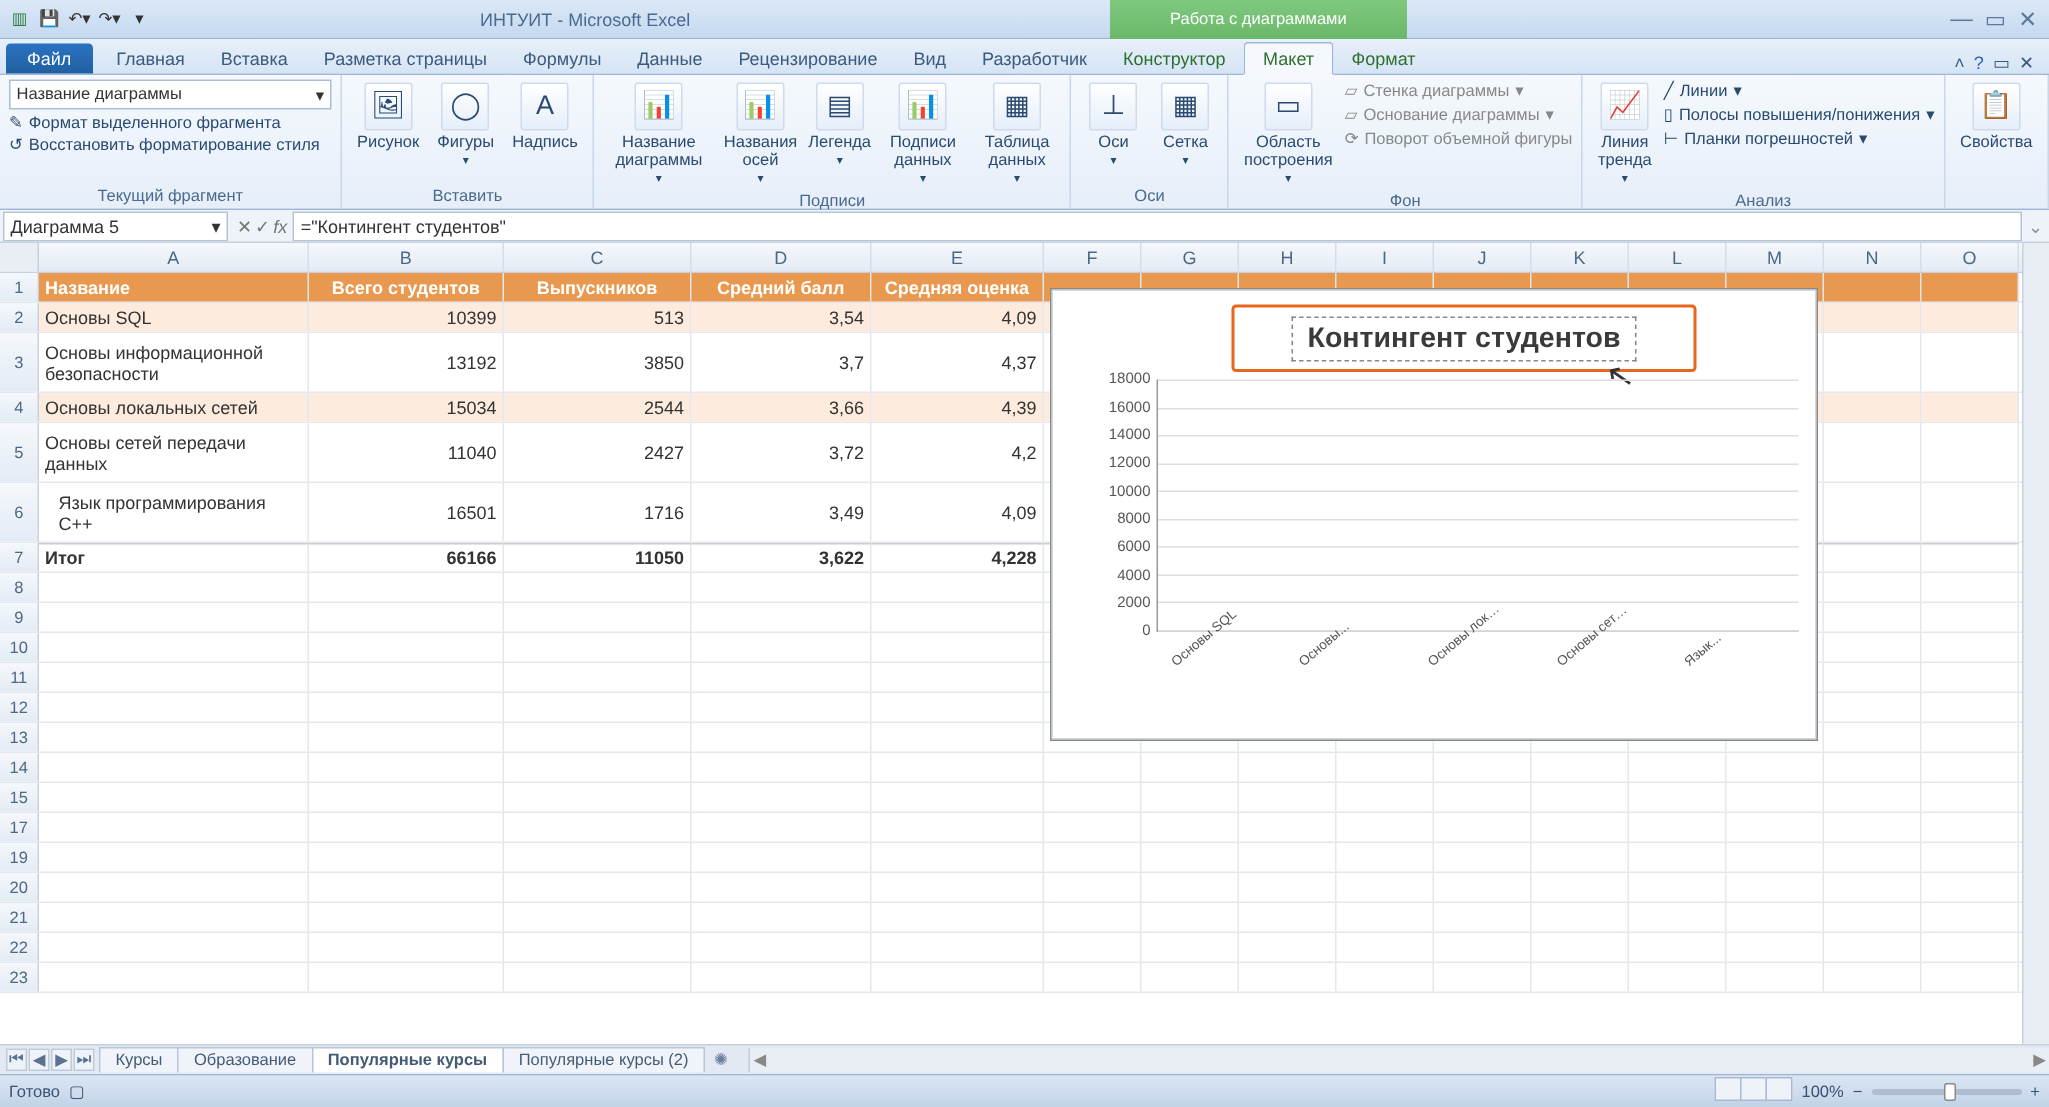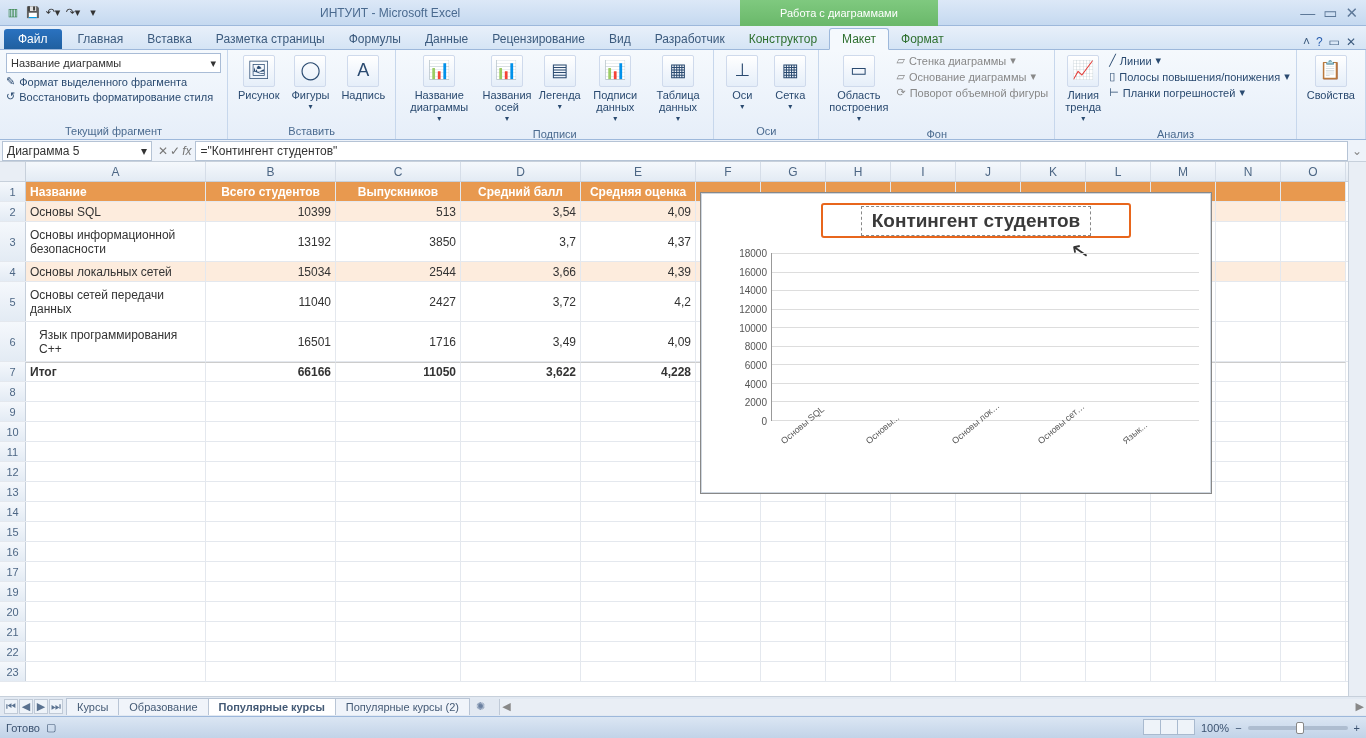--- a/index.html
+++ b/index.html
@@ -58,21 +58,21 @@
 .hdrrow .cell { background:#e8994f; color:#fff; font-weight:bold; }
 .band .cell { background:#fdecdd; }
 .totalrow .cell { font-weight:bold; border-top:1px solid #ccc;}
 
 
 .cA{width:180px;} .cB{width:130px;} .cC{width:125px;} .cD{width:120px;} .cE{width:115px;}
 .cF{width:65px;}.cG{width:65px;}.cH{width:65px;}.cI{width:65px;}.cJ{width:65px;}.cK{width:65px;}.cL{width:65px;}.cM{width:65px;}.cN{width:65px;}.cO{width:65px;}
 
 
 .chart { position:absolute; left:700px; top:30px; width:512px; height:302px; background:#fff; border:1px solid #888; box-shadow:0 0 0 1px #cfd7e0 inset; }
-.chart-title-box { position:absolute; left:120px; top:10px; width:310px; height:35px; border:2px solid #e8661c; border-radius:3px; display:flex; align-items:center; justify-content:center; }
+.chart-title-box { position:absolute; left:120px; top:10px; width:310px; height:45px; border:2px solid #e8661c; border-radius:3px; display:flex; align-items:center; justify-content:center; }
 .chart-title-box .inner { border:1px dashed #888; padding:3px 10px; font-size:19px; font-weight:bold; color:#3a3a3a;}
 .cursor { position:absolute; left:370px; top:45px; font-size:22px; transform:rotate(-10deg); pointer-events:none;}
 .plot { position:absolute; left:30px; top:60px; right:12px; bottom:12px; }
 .yaxis { position:absolute; left:0; top:0; bottom:60px; width:38px; font-size:10px; color:#555; }
 .ytick { position:absolute; right:2px; transform:translateY(-50%); }
 .plotarea { position:absolute; left:40px; right:0; top:0; bottom:60px; border-left:1px solid #999; border-bottom:1px solid #999;}
 .gline{position:absolute;left:0;right:0;border-top:1px solid #ddd;}
 .bars { position:absolute; left:0; right:0; bottom:0; top:0; display:flex; justify-content:space-around; align-items:flex-end;}
 .bgroup{display:flex;align-items:flex-end;gap:2px;width:60px;justify-content:center;}
 .bar1{width:24px;background:#3d6fa8;}
@@ -545,38 +545,20 @@
           <div class="cell cI" style="width: 65px;"></div>
           <div class="cell cJ" style="width: 65px;"></div>
           <div class="cell cK" style="width: 65px;"></div>
           <div class="cell cL" style="width: 65px;"></div>
           <div class="cell cM" style="width: 65px;"></div>
           <div class="cell cN" style="width: 65px;"></div>
           <div class="cell cO" style="width: 65px;"></div>
         </div>
         <div class="row ">
           <div class="rh">15</div>
-          <div class="cell cA" style="width: 180px;"></div>
-          <div class="cell cB" style="width: 130px;"></div>
-          <div class="cell cC" style="width: 125px;"></div>
-          <div class="cell cD" style="width: 120px;"></div>
-          <div class="cell cE" style="width: 115px;"></div>
-          <div class="cell cF" style="width: 65px;"></div>
-          <div class="cell cG" style="width: 65px;"></div>
-          <div class="cell cH" style="width: 65px;"></div>
-          <div class="cell cI" style="width: 65px;"></div>
-          <div class="cell cJ" style="width: 65px;"></div>
-          <div class="cell cK" style="width: 65px;"></div>
-          <div class="cell cL" style="width: 65px;"></div>
-          <div class="cell cM" style="width: 65px;"></div>
-          <div class="cell cN" style="width: 65px;"></div>
-          <div class="cell cO" style="width: 65px;"></div>
-        </div>
-        <div class="row ">
-          <div class="rh">16</div>
           <div class="cell cA" style="width: 180px;"></div>
           <div class="cell cB" style="width: 130px;"></div>
           <div class="cell cC" style="width: 125px;"></div>
           <div class="cell cD" style="width: 120px;"></div>
           <div class="cell cE" style="width: 115px;"></div>
           <div class="cell cF" style="width: 65px;"></div>
           <div class="cell cG" style="width: 65px;"></div>
           <div class="cell cH" style="width: 65px;"></div>
           <div class="cell cI" style="width: 65px;"></div>
           <div class="cell cJ" style="width: 65px;"></div>

